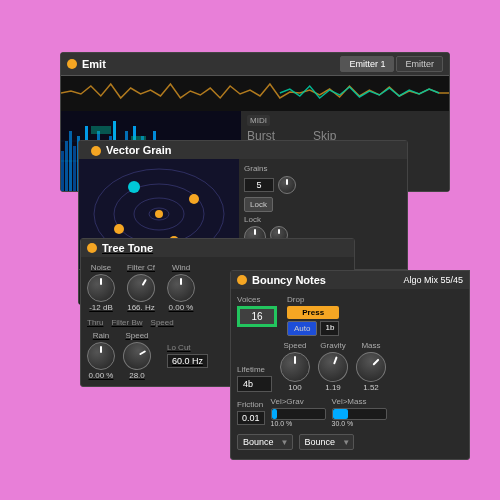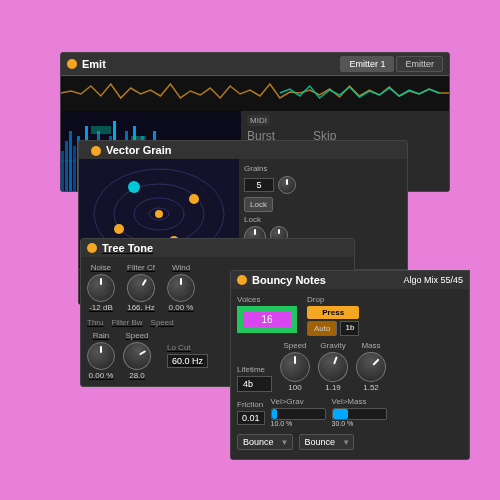--- a/index.html
+++ b/index.html
@@ -346,42 +346,42 @@
       flex-direction: column;
     }
 
     .bn-label {
       color: #aaa;
       font-size: 8px;
       margin-bottom: 2px;
     }
 
     .bn-number {
-      background: #d946ef;
-      border: 6px solid #22c55e;
+      background: #404040;
+      border: 3px solid #22c55e;
       color: #fff;
       font-size: 10px;
       padding: 2px 5px;
       text-align: center;
-      width: 60px;
+      width: 40px;
     }
 
     .bn-btn {
       background: #f5a623;
       color: #000;
       font-size: 8px;
       padding: 2px 6px;
       border-radius: 2px;
       border: none;
       font-weight: bold;
       margin-bottom: 2px;
     }
 
     .bn-btn-auto {
-      background: #a16207;
+      background: #1d4ed8;
       color: #ccc;
       font-size: 8px;
       padding: 2px 6px;
       border-radius: 2px;
       border: 1px solid #666;
     }
 
     .bn-knob-group {
       display: flex;
       flex-direction: column;

